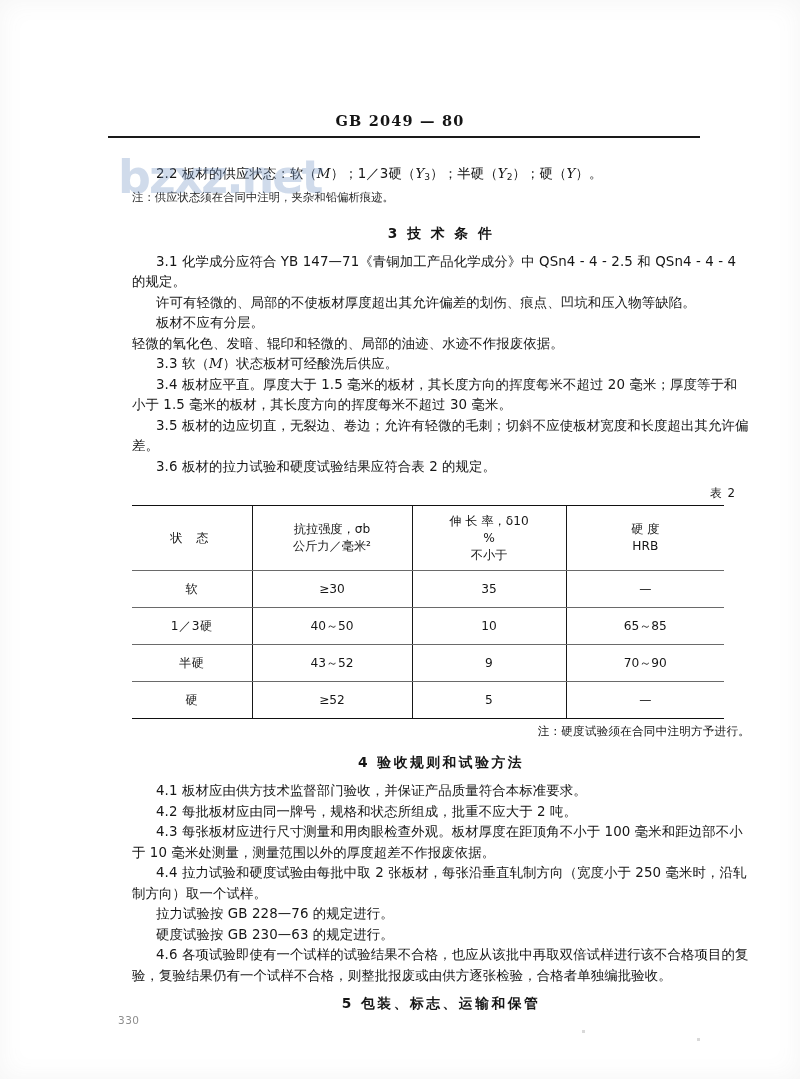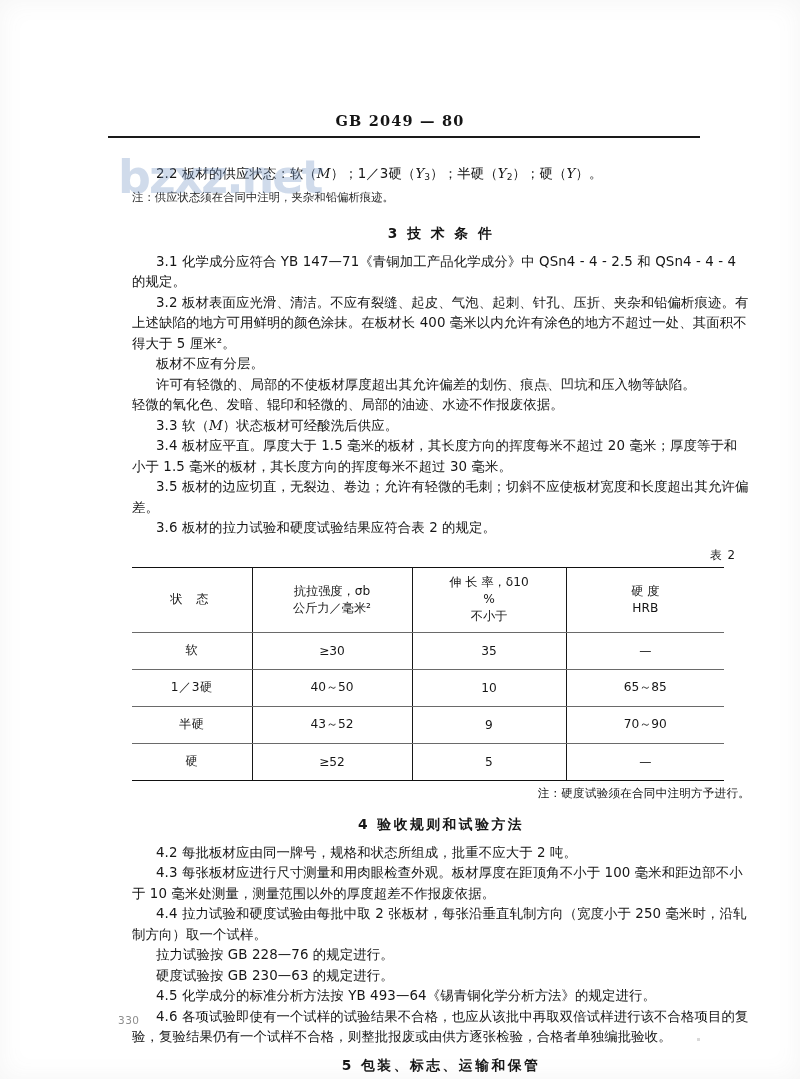--- a/index.html
+++ b/index.html
@@ -180,23 +180,22 @@
 
     <p class="para"><span>2.2  板材的供应状态：软（</span><span class="ital">M</span><span>）；1／3硬（</span><span class="ital">Y</span><sub>3</sub><span>）；半硬（</span><span class="ital">Y</span><sub>2</sub><span>）；硬（</span><span class="ital">Y</span><span>）。</span></p>
 
     <p class="note">注：供应状态须在合同中注明，夹杂和铅偏析痕迹。</p>
 
     <div class="spacer-lg"></div>
     <p class="sec-title">3 技 术 条 件</p>
     <div class="spacer-sm"></div>
 
     <p class="para">3.1  化学成分应符合 YB 147—71《青铜加工产品化学成分》中 QSn4 - 4 - 2.5 和 QSn4 - 4 - 4 的规定。</p>
-    <p class="para">3.2  板材表面应光滑、清洁。不应有裂缝、起皮、气泡、起刺、针孔、压折、夹杂和铅偏析痕迹。有上述缺陷的地方可用鲜明的颜色涂抹。在板材长 400 毫米以内允许有涂色的地方不超过一处、其面积不得大于 5 厘米²。</p>
+    <p class="para">许可有轻微的、局部的不使板材厚度超出其允许偏差的划伤、痕点、凹坑和压入物等缺陷。</p>
     <p class="para">板材不应有分层。</p>
-    <p class="para">许可有轻微的、局部的不使板材厚度超出其允许偏差的划伤、痕点、凹坑和压入物等缺陷。</p>
     <p class="para noindent">轻微的氧化色、发暗、辊印和轻微的、局部的油迹、水迹不作报废依据。</p>
 
     <p class="para"><span>3.3  软（</span><span class="ital">M</span><span>）状态板材可经酸洗后供应。</span></p>
 
     <p class="para">3.4  板材应平直。厚度大于 1.5 毫米的板材，其长度方向的挥度每米不超过 20 毫米；厚度等于和小于 1.5 毫米的板材，其长度方向的挥度每米不超过 30 毫米。</p>
     <p class="para">3.5  板材的边应切直，无裂边、卷边；允许有轻微的毛刺；切斜不应使板材宽度和长度超出其允许偏差。</p>
     <p class="para">3.6  板材的拉力试验和硬度试验结果应符合表 2 的规定。</p>
 
     <div class="spacer-sm"></div>
 
@@ -256,26 +255,26 @@
         </tr>
       </tbody>
     </table>
 
     <p class="table-note">注：硬度试验须在合同中注明方予进行。</p>
 
     <div class="spacer-md"></div>
     <p class="sec-title">4  验收规则和试验方法</p>
     <div class="spacer-sm"></div>
 
+    <p class="para">4.1  板材应由供方技术监督部门验收，并保证产品质量符合本标准要求。</p>
     <p class="para">4.2  每批板材应由同一牌号，规格和状态所组成，批重不应大于 2 吨。</p>
     <p class="para">4.3  每张板材应进行尺寸测量和用肉眼检查外观。板材厚度在距顶角不小于 100 毫米和距边部不小于 10 毫米处测量，测量范围以外的厚度超差不作报废依据。</p>
     <p class="para">4.4  拉力试验和硬度试验由每批中取 2 张板材，每张沿垂直轧制方向（宽度小于 250 毫米时，沿轧制方向）取一个试样。</p>
     <p class="para">拉力试验按 GB 228—76 的规定进行。</p>
     <p class="para">硬度试验按 GB 230—63 的规定进行。</p>
-    <p class="para">4.5  化学成分的标准分析方法按 YB 493—64《锡青铜化学分析方法》的规定进行。</p>
     <p class="para">4.6  各项试验即使有一个试样的试验结果不合格，也应从该批中再取双倍试样进行该不合格项目的复验，复验结果仍有一个试样不合格，则整批报废或由供方逐张检验，合格者单独编批验收。</p>
 
     <div class="spacer-sm"></div>
     <p class="sec-title">5  包装、标志、运输和保管</p>
 
   </div>
 
   <div class="page-number">330</div>
 
 </div>

